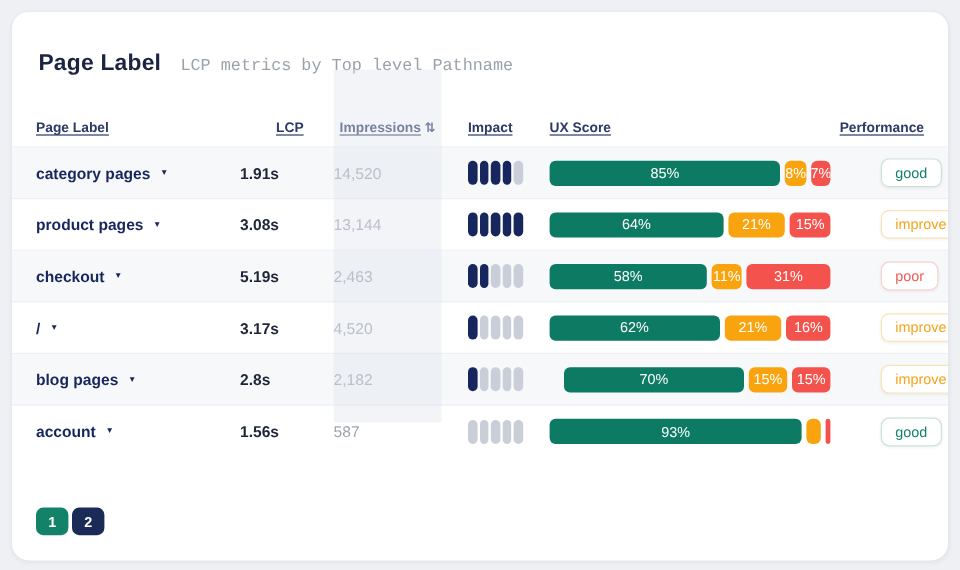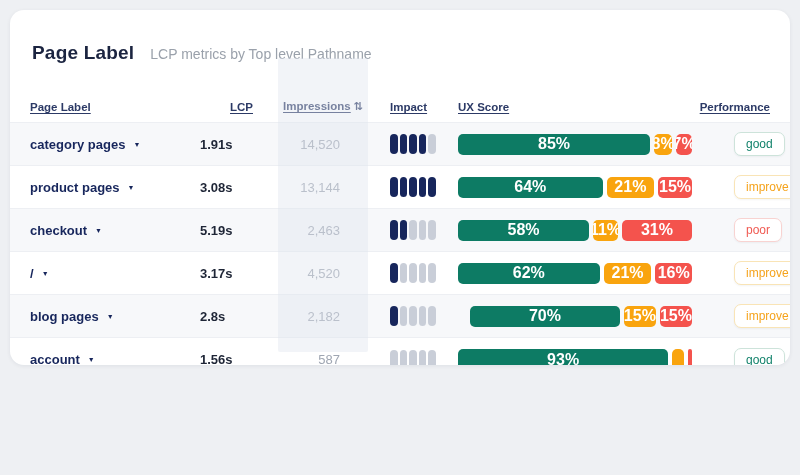--- a/index.html
+++ b/index.html
@@ -17,21 +17,21 @@
   *{box-sizing:border-box;margin:0;padding:0;}
   html,body{width:800px;height:475px;overflow:hidden;}
   body{
     background:var(--page-bg);
     font-family:"Liberation Sans","DejaVu Sans",sans-serif;
     position:relative;
   }
   .card{
     position:absolute;
     left:10px; top:10px;
-    width:780px; height:355px;
+    width:780px; height:457px;
     background:#ffffff;
     border-radius:14px;
     box-shadow:0 1px 4px rgba(20,30,60,0.07);
     padding:24px 0 0 0;
     overflow:hidden;
   }
   .card-header{
     display:flex;
     align-items:baseline;
     gap:16px;
@@ -39,20 +39,21 @@
   }
   .title{
     font-size:19px;
     font-weight:bold;
     color:#1b2440;
     letter-spacing:0.2px;
   }
   .subtitle{
     font-size:14px;
     color:#9aa1ab;
+    font-family:Liberation Mono, monospace;
   }
   .table{position:relative; margin-top:26px;}
   .grid-row{
     display:grid;
     grid-template-columns:170px 53px 25px 90px 22px 50px 18px 234px 1fr;
     align-items:center;
     padding:0 20px;
   }
   .thead{
     height:32px;
@@ -76,29 +77,29 @@
   .row:last-child{border-bottom:none;}
   .row.tint{background:var(--row-tint);}
   .cell-label{display:flex; align-items:flex-start;}
   .label-group{
     display:inline-flex; align-items:center; gap:8px;
     color:var(--navy); font-size:13px; font-weight:bold;
     cursor:pointer;
   }
   .caret{font-size:7px; color:var(--navy); line-height:1;}
   .cell-lcp{font-size:13px; font-weight:bold; color:var(--ink); text-align:left;}
-  .cell-impr{font-size:13px; color:var(--gray-text); text-align:right; padding-right:28px;}
+  .cell-impr{font-size:13px; color:var(--gray-text); padding-right:28px;}
   .impact{display:flex; gap:2px; align-items:center;}
   .pill{width:7.5px; height:20px; border-radius:4px; background:var(--pill-empty);}
   .pill.filled{background:var(--navy);}
   .ux-bar{display:flex; gap:4px; width:234px;}
   .seg{
     height:21px; border-radius:5px;
     display:flex; align-items:center; justify-content:center;
-    color:#ffffff; font-size:16px; font-weight:bold;
+    color:#ffffff; font-size:12px; font-weight:normal;
     min-width:0; overflow:hidden; white-space:nowrap;
     flex-shrink:1;
   }
   .seg-good{background:var(--green);}
   .seg-improve{background:var(--orange);}
   .seg-poor{background:var(--red);}
   .cell-perf{display:flex; justify-content:center;}
   .badge{
     background:#ffffff;
     border-radius:7px;

